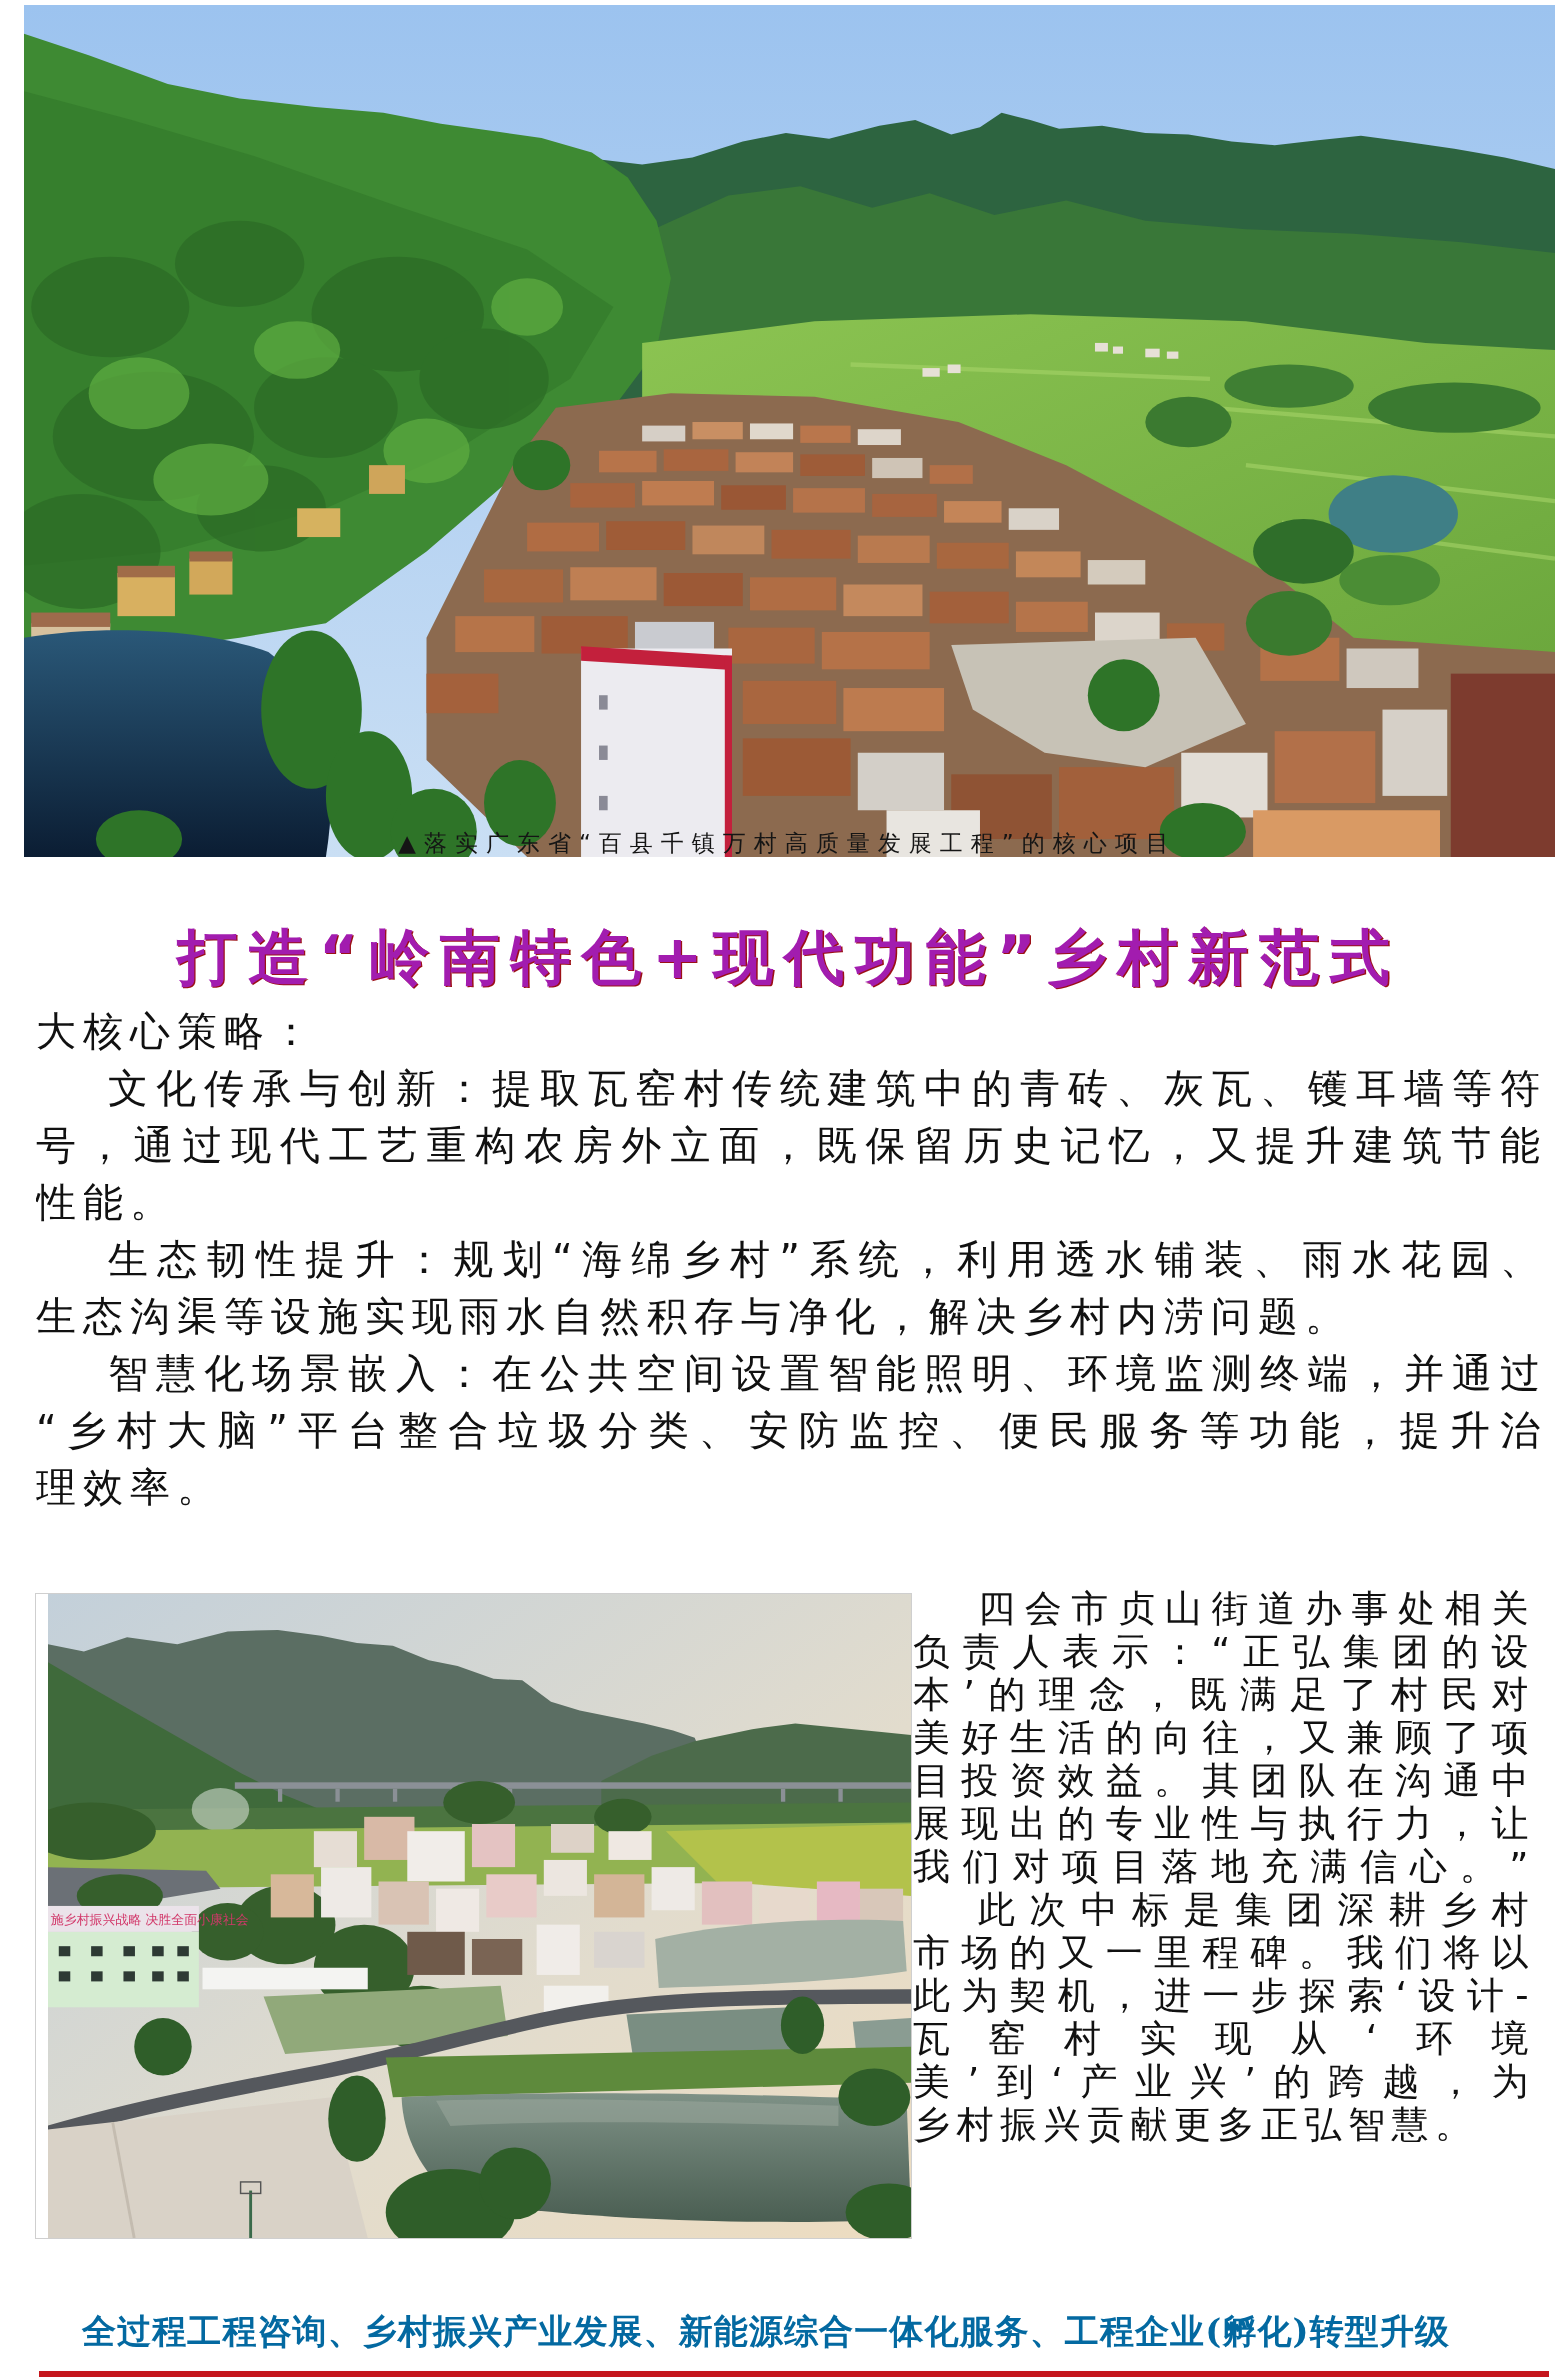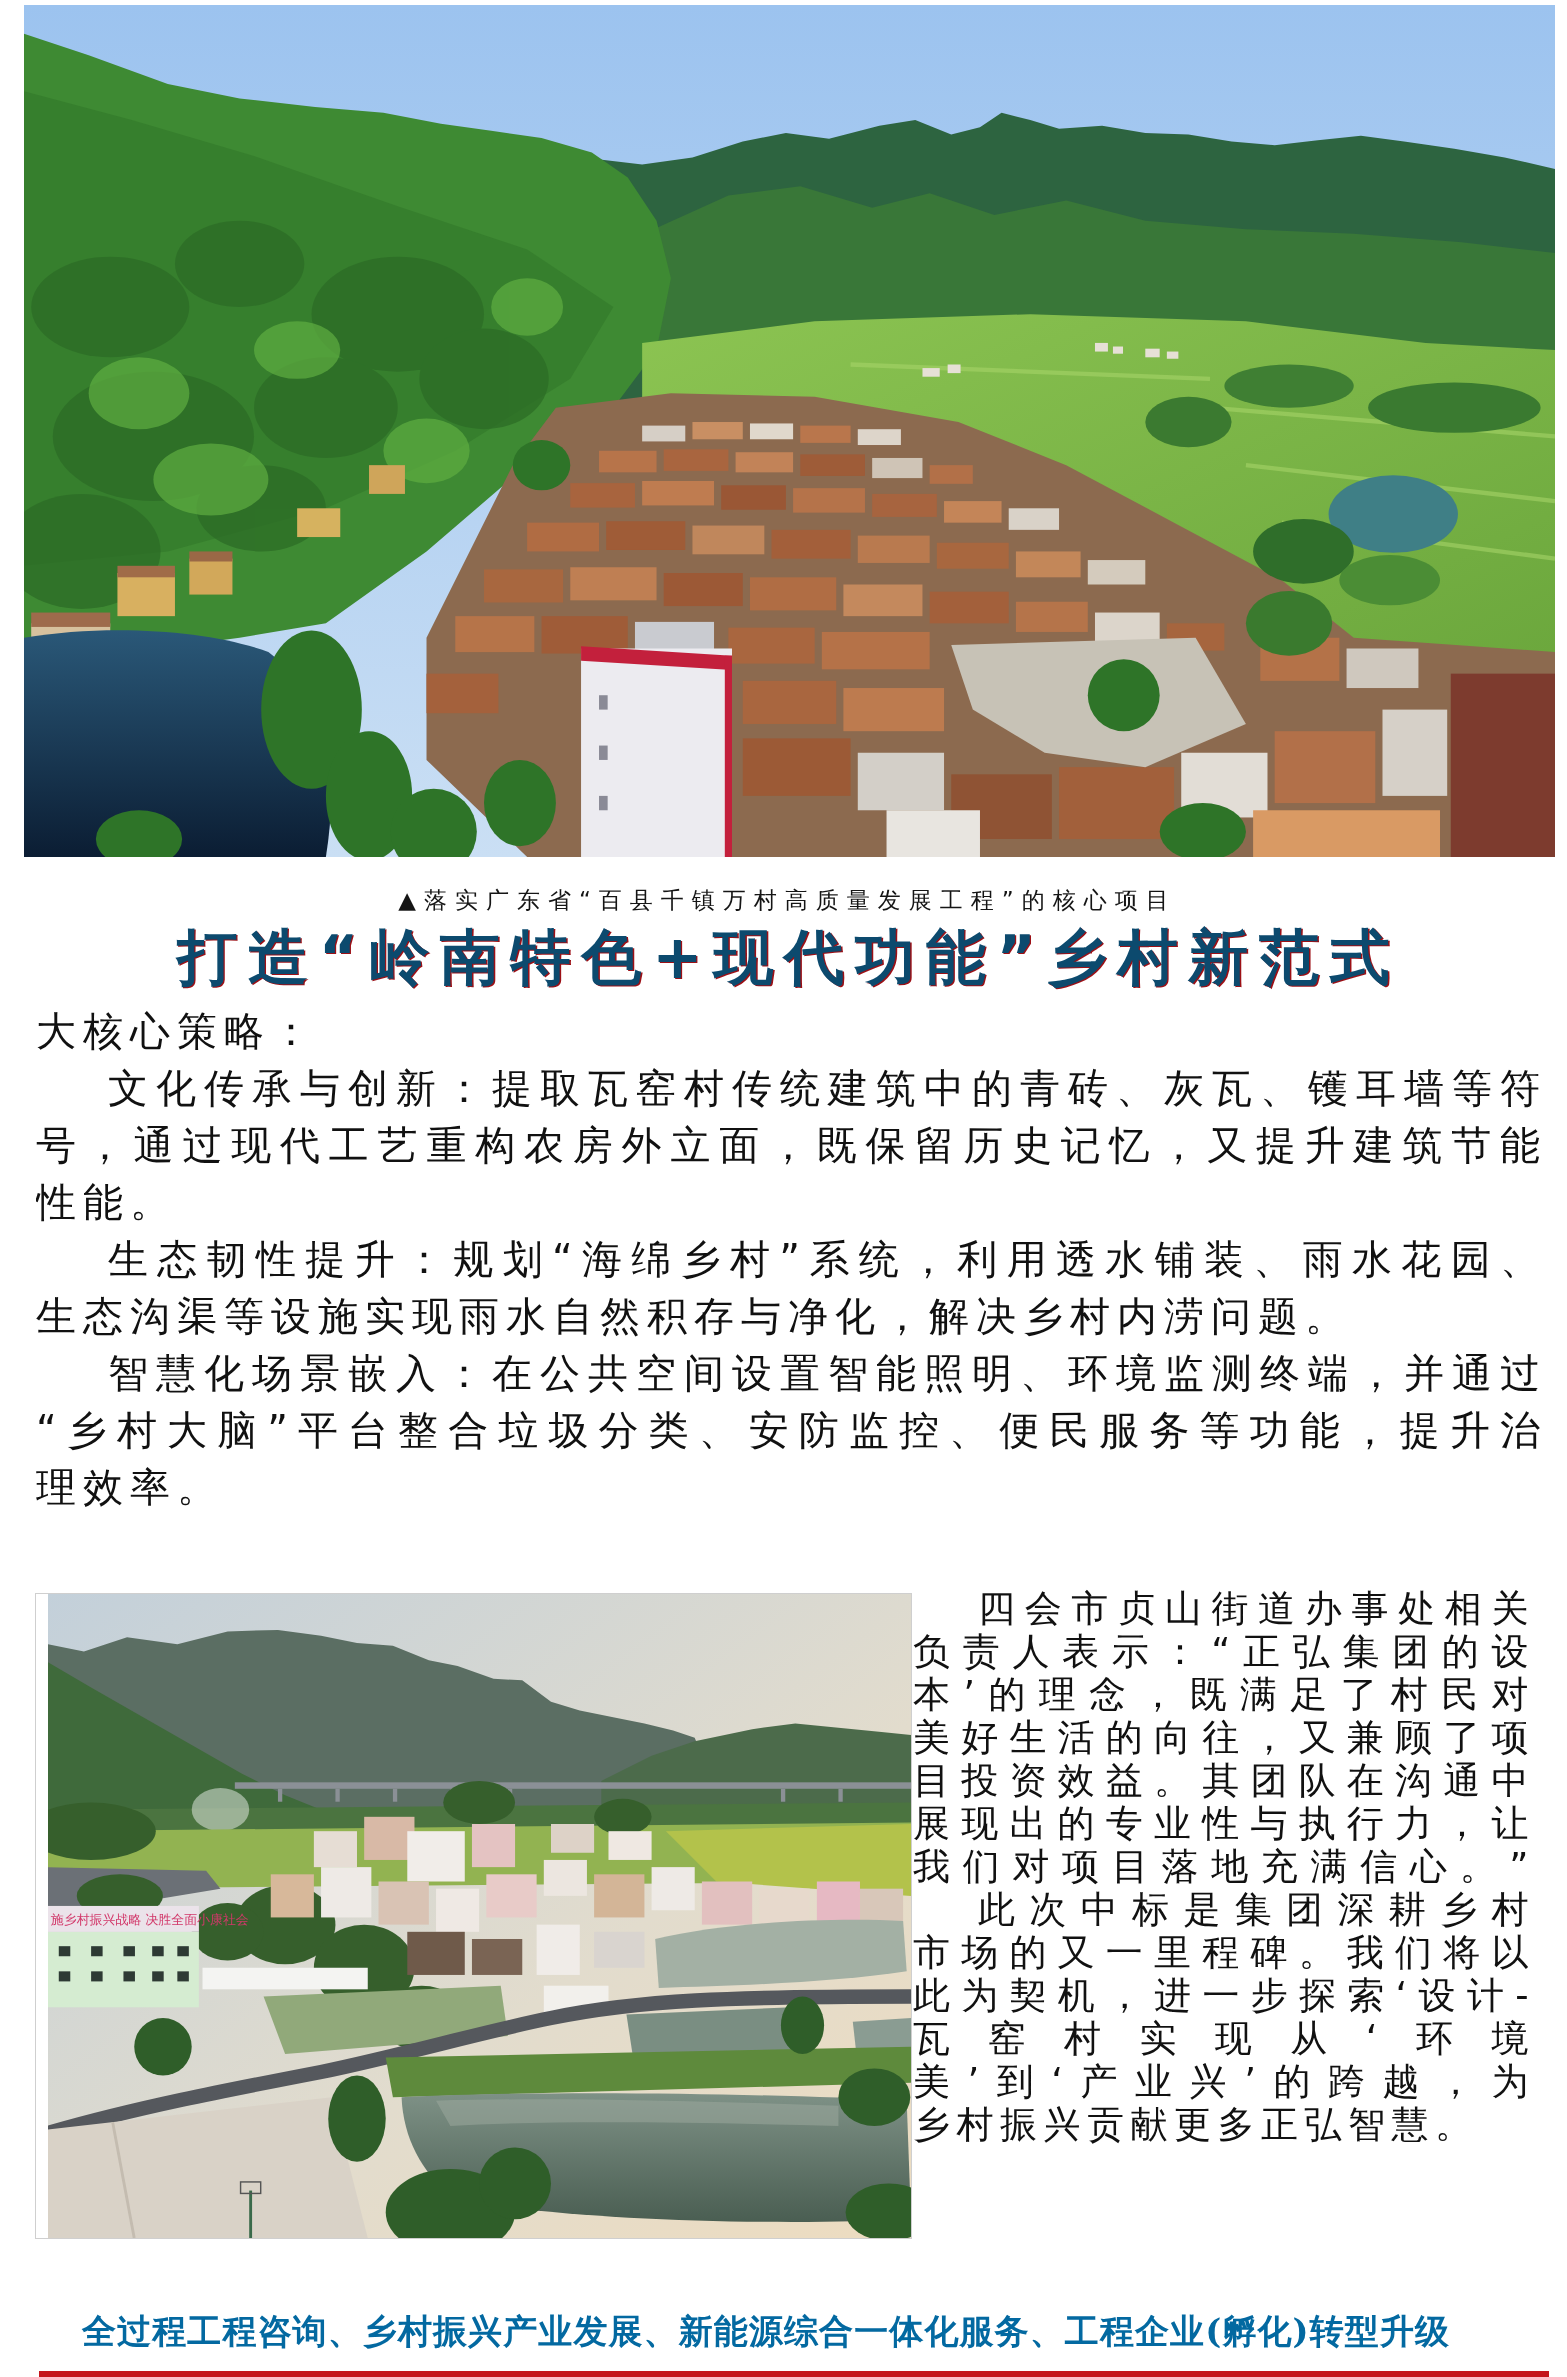--- a/index.html
+++ b/index.html
@@ -6,28 +6,28 @@
   body {
     width:1567px; height:2377px; position:relative; overflow:hidden;
     background:#ffffff; color:#111111;
     font-family:"DejaVu Sans", "Liberation Sans", sans-serif;
   }
   .abs { position:absolute; }
   .photo { position:absolute; overflow:hidden;padding-left:12px; }
   .photo svg { display:block; width:100%; height:100%; }
 
   #caption {
-    left:0; top:880px; width:1567px; height:40px; line-height:40px;
+    left:0; top:823px; width:1567px; height:40px; line-height:40px;
     text-align:center; font-size:23px; letter-spacing:8px; padding-left:8px;
     box-sizing:border-box; color:#151515; white-space:nowrap;
   }
   #headline {
     left:0; top:920px; width:1567px; height:75px; line-height:75px;
     text-align:center; font-size:60px; font-weight:bold; letter-spacing:10.8px;
-    padding-left:10.8px; box-sizing:border-box; color:#0c4a6e; white-space:nowrap;
+    padding-left:10.8px; box-sizing:border-box; color:#a21caf; white-space:nowrap;
     text-shadow:1.4px 1.4px 0 #9c1016;
   }
 
   .col { position:absolute; }
   .line {
     display:block; overflow:hidden; white-space:normal; word-break:keep-all;
     text-align:justify; text-align-last:justify; text-justify:inter-character;
   }
   .line.last { text-align:left; text-align-last:left; }
 

